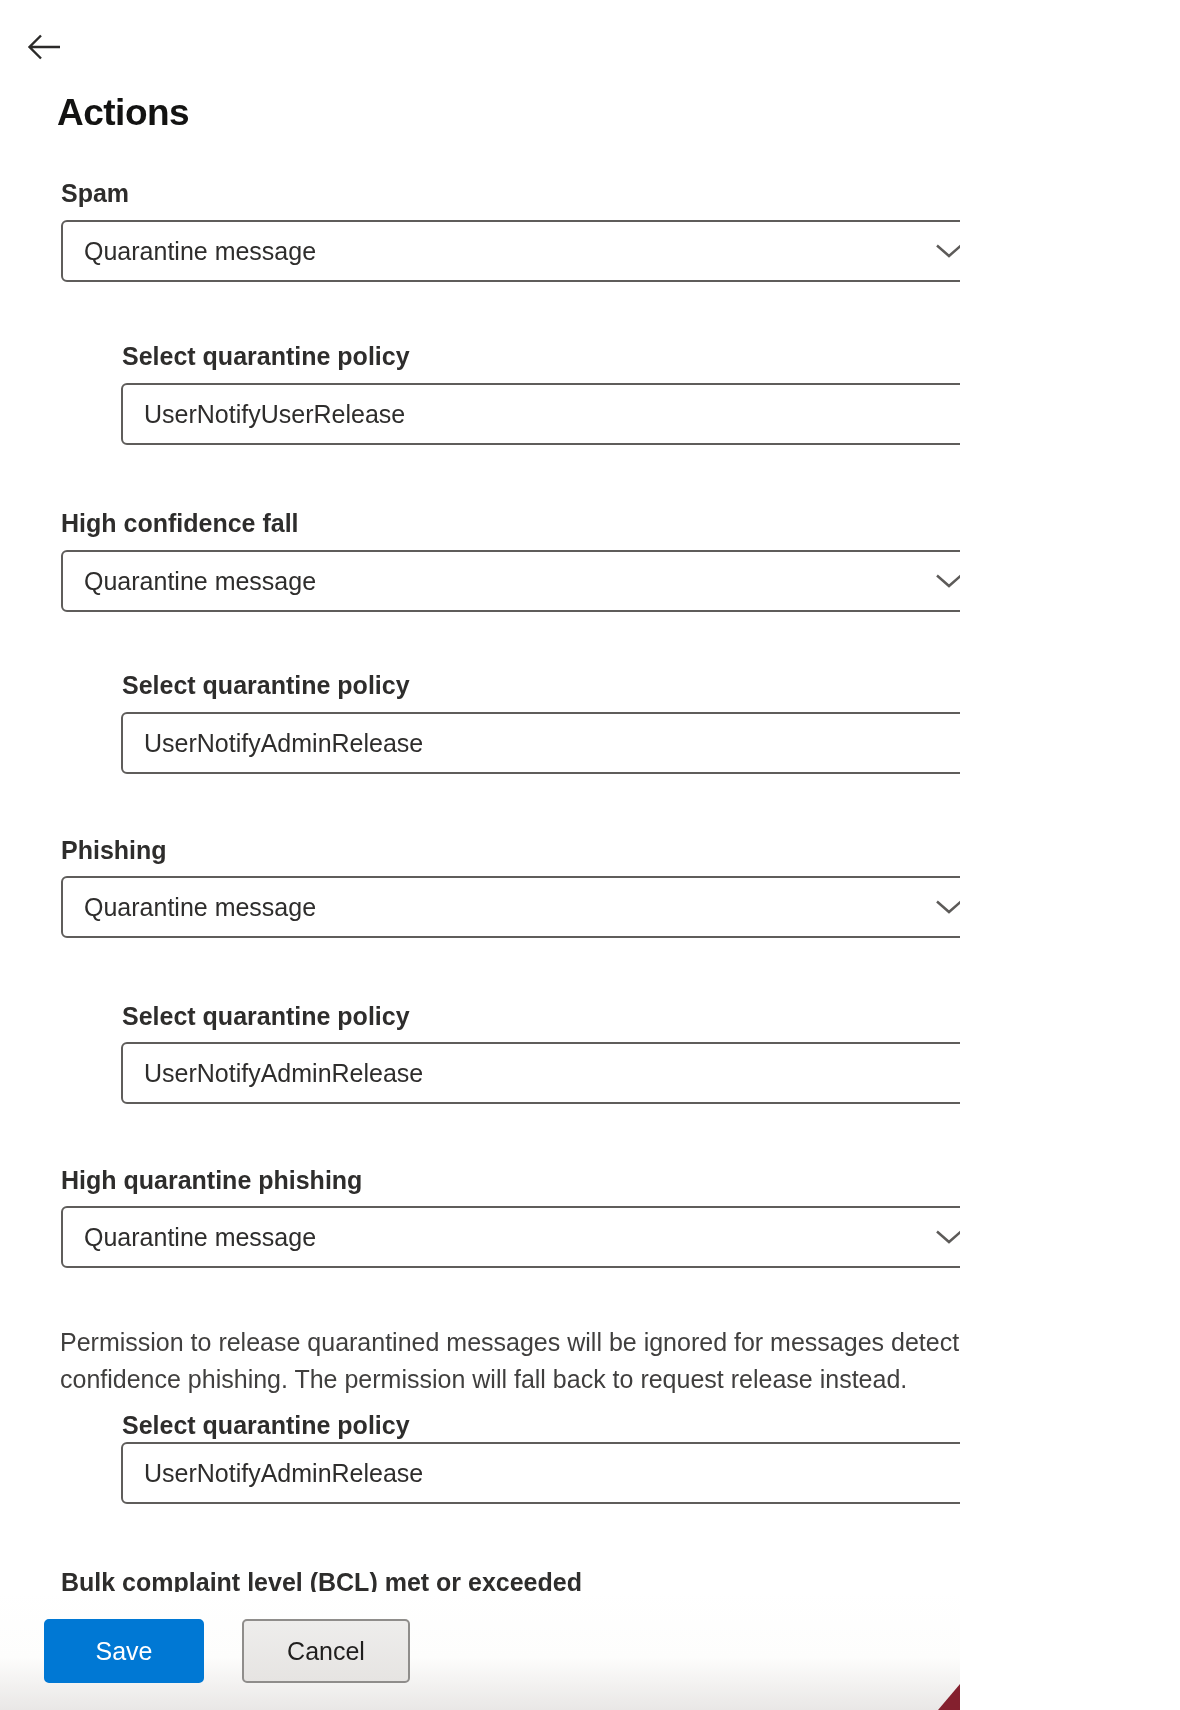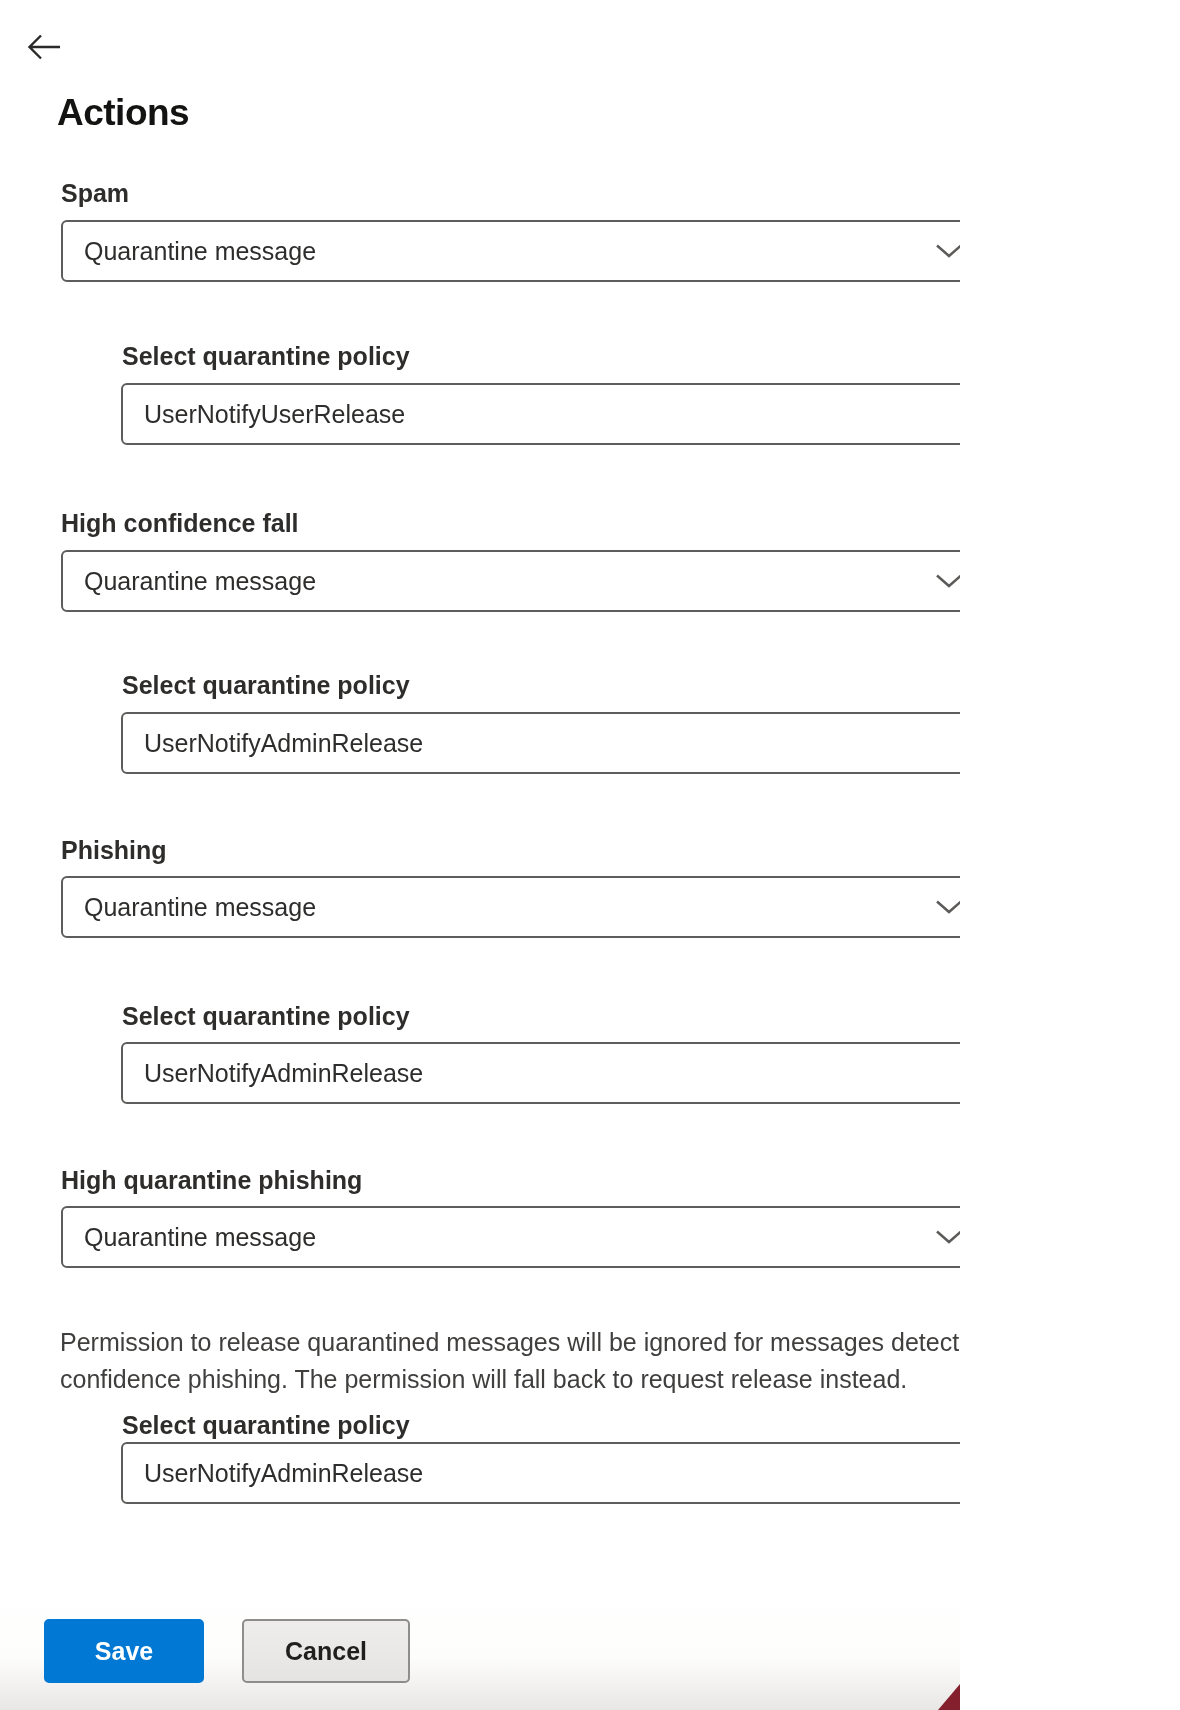--- a/index.html
+++ b/index.html
@@ -35,21 +35,21 @@
   }
   .bcl-label{
     position:absolute;left:61px;top:1568px;font-size:25px;font-weight:600;color:#2e2d2c;
     z-index:1;white-space:nowrap;
   }
   .footer{
     position:absolute;left:0;top:1592px;width:1180px;height:118px;z-index:5;
     background:linear-gradient(180deg,#ffffff 0%,#fdfdfc 55%,#e9e7e6 100%);
   }
   .btn{
-    position:absolute;top:1619px;height:64px;border-radius:5px;font-size:25px;font-weight:700;
+    position:absolute;top:1619px;height:64px;border-radius:5px;font-size:25px;font-weight:400;
     font-family:"Liberation Sans", sans-serif;cursor:pointer;z-index:6;
     display:flex;align-items:center;justify-content:center;box-sizing:border-box;
   }
   .btn.save{left:44px;width:160px;background:#0078d4;border:2px solid #0078d4;color:#ffffff;}
   .btn.cancel{
     left:220px;width:168px;color:#201f1e;border:2px solid #8f8d8b;
     background:linear-gradient(180deg,#eeedec 0%,#e6e4e2 100%);
     margin-left:22px;
   }
   .float-widget{
@@ -141,20 +141,21 @@
   <div class="note">Permission to release quarantined messages will be ignored for messages detected as high confidence phishing. The permission will fall back to request release instead.</div>
 
   <div class="sec-label indent" style="top:1411px">Select quarantine policy</div>
   <div class="dd indent" style="top:1442px">
     <span class="dd-val">UserNotifyAdminRelease</span>
     <svg class="chev" width="28" height="14" viewBox="0 0 28 14">
         <polyline points="2,1.5 14,12 26,1.5" fill="none" stroke="#5d5b59" stroke-width="2.5"></polyline>
       </svg>
   </div>
 
+  <div class="bcl-label">Bulk complaint level (BCL) met or exceeded</div>
 
   <div class="footer"></div>
   <button class="btn save">Save</button>
   <button class="btn cancel">Cancel</button>
 
   <button class="float-widget help">
     <svg width="42" height="42" viewBox="0 0 42 42">
       <path d="M9 26 v-5 a12 12 0 0 1 24 0 v5" fill="none" stroke="#ffffff" stroke-width="2.6"></path>
       <rect x="6.5" y="23" width="5.5" height="10" rx="2.4" fill="#ffffff"></rect>
       <rect x="30" y="23" width="5.5" height="10" rx="2.4" fill="#ffffff"></rect>

